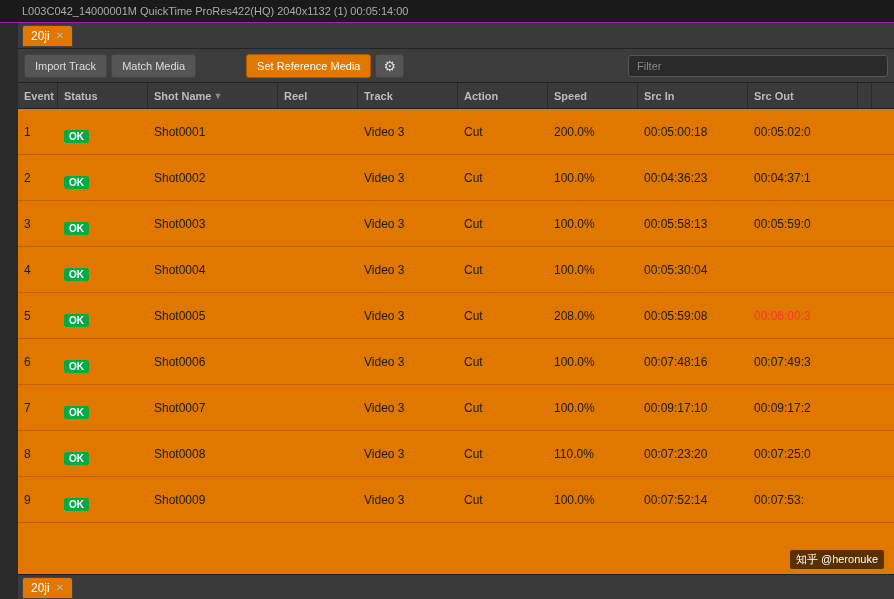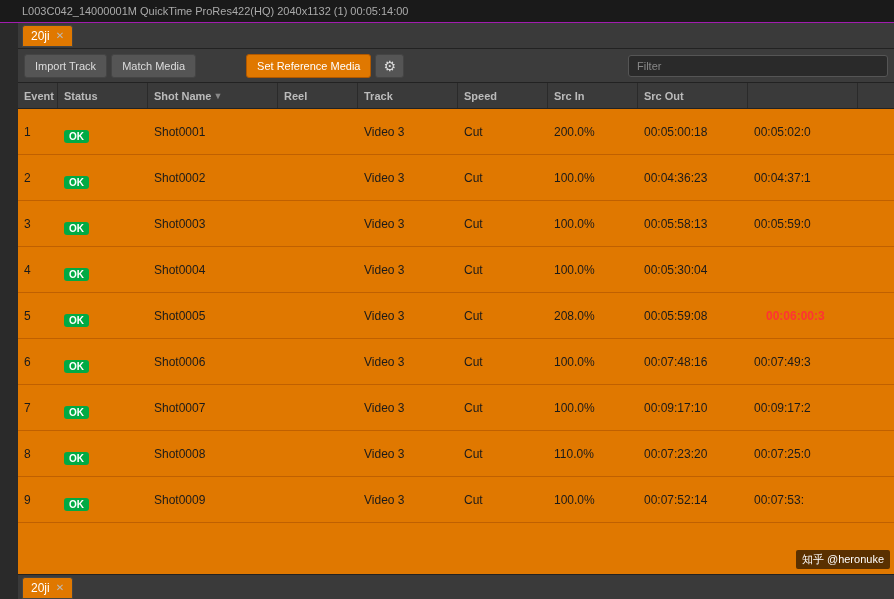--- a/index.html
+++ b/index.html
@@ -165,22 +165,21 @@
       background: #00aa44;
       color: #fff;
       border-radius: 3px;
       padding: 1px 5px;
       font-size: 10px;
       font-weight: bold;
       margin-top: 10px;
     }
     .src-out-red {
       color: #ff3333;
-      font-weight: bold;
-      margin-left: 12px;
+      font-weight: normal;
     }
 
     
     .bottom-bar {
       height: 26px;
       background: #3a3a3a;
       display: flex;
       align-items: center;
       padding: 0 4px;
       border-top: 1px solid #222;
@@ -191,21 +190,21 @@
       display: flex;
       flex-direction: column;
       height: calc(599px - 22px);
       padding-left: 18px;
     }
 
     
     .watermark {
       position: fixed;
       bottom: 30px;
-      right: 4px;
+      right: 10px;
       background: rgba(0,0,0,0.6);
       color: #fff;
       padding: 2px 6px;
       font-size: 11px;
       border-radius: 2px;
       z-index: 999;
       pointer-events: none;
     }
 
     .table-wrapper {
@@ -251,20 +250,23 @@
         <span>Shot Name</span>
         <span class="sort-arrow">▼</span>
       </div>
       <div class="th">
         <span>Reel</span>
       </div>
       <div class="th">
         <span>Track</span>
       </div>
       <div class="th">
+        <span>Action</span>
+      </div>
+      <div class="th">
         <span>Speed</span>
       </div>
       <div class="th">
         <span>Src In</span>
       </div>
       <div class="th">
         <span>Src Out</span>
       </div>
       <div class="th" style="padding:0;"></div>
     </div>

